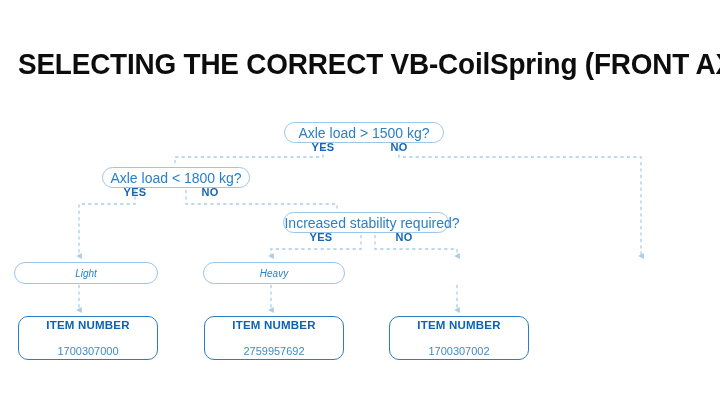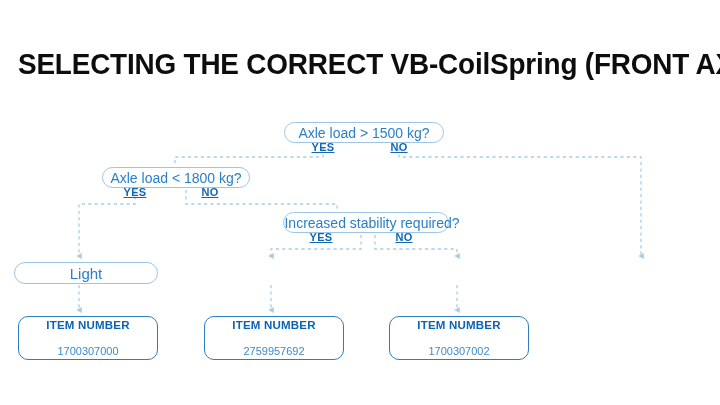--- a/index.html
+++ b/index.html
@@ -61,21 +61,22 @@
     justify-content: center;
   }
   .decision {
     height: 21px;
     border-radius: 11px;
     font-size: 14px;
   }
   .result {
     height: 22px;
     border-radius: 11px;
-    font-size: 15px;
+    font-size: 10px;
+    font-style: italic;
   }
   .item-box {
     position: absolute;
     box-sizing: border-box;
     border: 1.6px solid #2f7cc0;
     border-radius: 10px;
     background: #ffffff;
     height: 44px;
     display: flex;
     flex-direction: column;
@@ -102,21 +103,20 @@
   
   .branch-label {
     position: absolute;
     color: #1367b5;
     font-family: "Liberation Sans Narrow", "Liberation Sans", sans-serif;
     font-weight: bold;
     font-size: 11px;
     letter-spacing: 0.3px;
     text-align: center;
     white-space: nowrap;
-    text-decoration: underline;
   }
 </style>
 </head>
 <body>
 
 <div id="page">
 
   <div id="title">SELECTING THE CORRECT VB-CoilSpring (FRONT AXLE)</div>
 
   <svg id="wires" viewBox="0 0 720 405" width="720" height="405" aria-hidden="true">
@@ -159,20 +159,23 @@
 
   <div class="node decision" style="left:283px; top:212px; width:166px;padding-left:12px;">
     <span>Increased stability required?</span>
   </div>
   <div class="branch-label" style="left:297px; top:231px; width:48px;">YES</div>
   <div class="branch-label" style="left:382px; top:231px; width:44px;">NO</div>
 
   <div class="node result" style="left:14px; top:262px; width:144px;">
     <span>Light</span>
   </div>
+  <div class="node result" style="left:203px; top:262px; width:142px;">
+    <span>Heavy</span>
+  </div>
 
   <div class="item-box" style="left:18px; top:316px; width:140px;">
     <div class="item-title">ITEM NUMBER</div>
     <div class="item-value">1700307000</div>
   </div>
   <div class="item-box" style="left:204px; top:316px; width:140px;">
     <div class="item-title">ITEM NUMBER</div>
     <div class="item-value">2759957692</div>
   </div>
   <div class="item-box" style="left:389px; top:316px; width:140px;">

